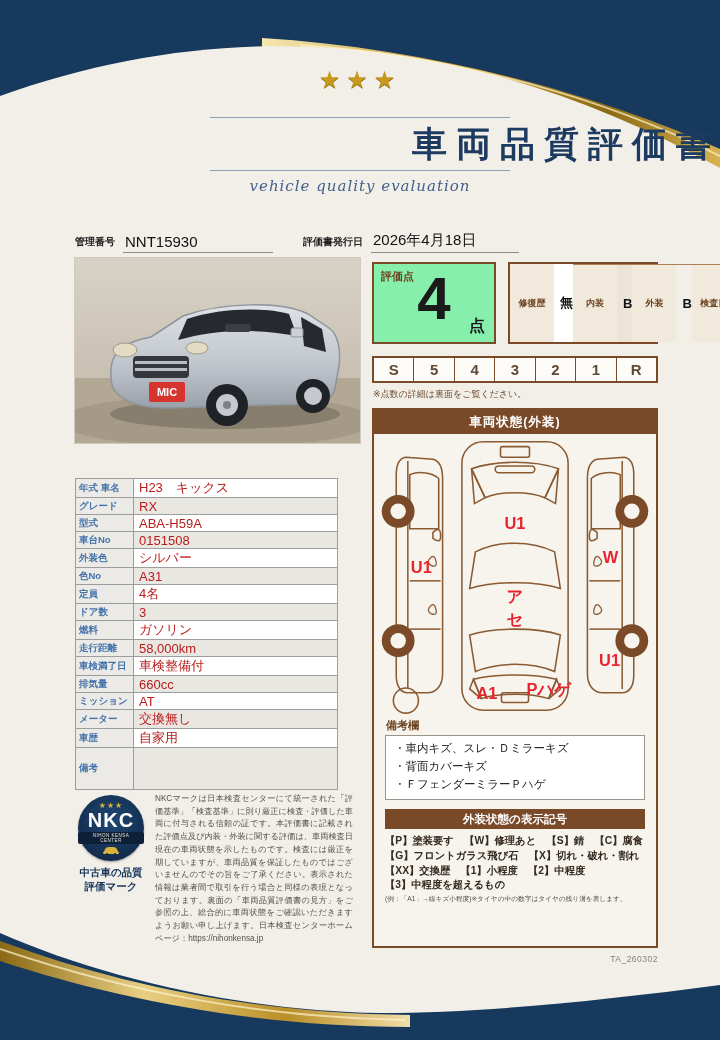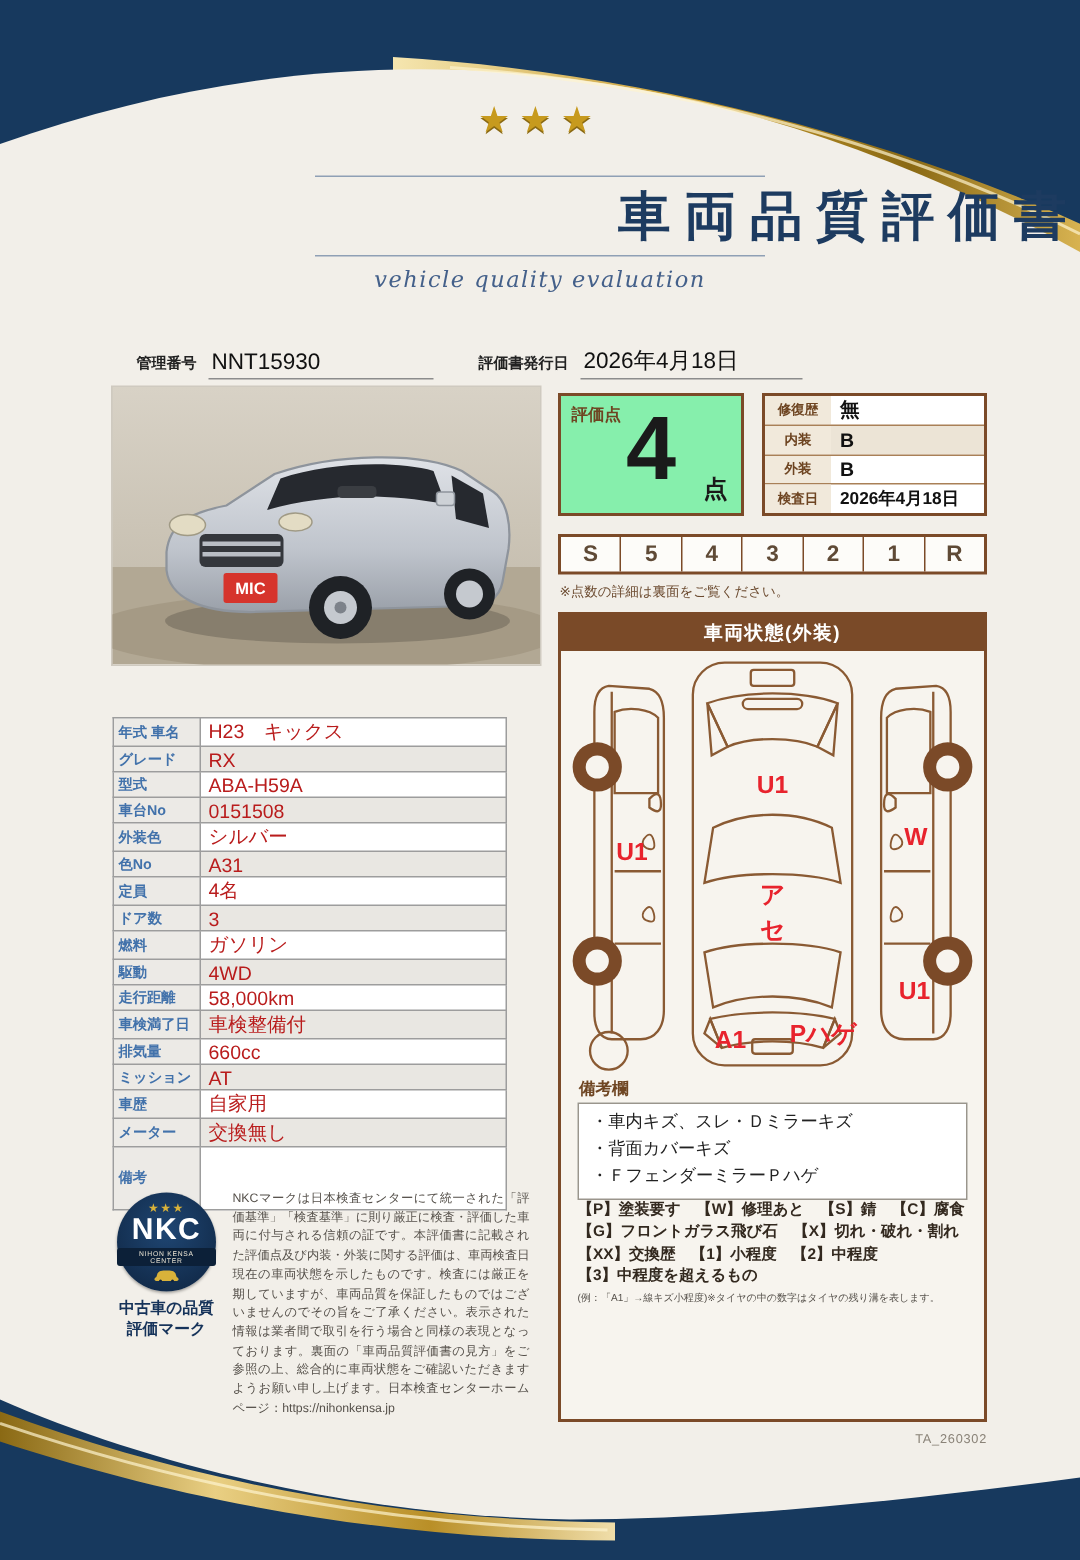--- a/index.html
+++ b/index.html
@@ -18,21 +18,21 @@
   .hdr-rule { position:absolute; left:210px; width:300px; height:1px; background:#8fa0b5; }
   .rule-a { top:117px; } .rule-b { top:170px; }
   .hdr-title { position:absolute; top:121px; left:0; width:100%; text-align:right;
     font-family:"Liberation Serif","DejaVu Serif",serif; font-weight:bold; font-size:35px;
     color:#1d3b60; letter-spacing:9px; }
   .hdr-sub { position:absolute; top:177px; left:0; width:100%; text-align:center;
     font-family:"DejaVu Serif","Liberation Serif",serif; font-style:italic;
     font-size:15px; color:#44608a; letter-spacing:1px; }
 
   
-  .meta-row { position:absolute; top:231px; left:75px; display:flex; align-items:flex-end;margin-left:16px; }
+  .meta-row { position:absolute; top:231px; left:75px; display:flex; align-items:flex-end; }
   .meta-label { font-size:10px; font-weight:bold; color:#222; margin-right:8px; padding-bottom:4px; }
   .meta-value { font-size:15px; color:#111; border-bottom:1px solid #8c8c8c; padding:0 6px 2px 2px; }
   .meta-value.v1 { width:150px; }
   .meta-value.v2 { width:148px; }
   .meta-gap { width:30px; }
 
   
   .photo { position:absolute; top:258px; left:75px; width:285px; height:185px; display:block;
     box-shadow:0 0 0 1px #cfcac0; }
   table.spec { position:absolute; top:478px; left:75px; width:263px; border-collapse:collapse;
@@ -60,21 +60,21 @@
 
   
   .score-box { position:absolute; top:262px; left:372px; width:124px; height:82px;
     border:2px solid #7b4a28; background:#86efac; }
   .score-label { position:absolute; top:5px; left:7px; font-size:11px; font-weight:bold; color:#6e4522; }
   .score-value { position:absolute; top:2px; left:0; width:100%; text-align:center;
     font-size:60px; font-weight:800; color:#1a1a1a; line-height:1.1; font-family:"Liberation Sans",sans-serif; }
   .score-unit { position:absolute; right:9px; bottom:5px; font-size:16px; font-weight:bold; color:#1a1a1a; }
 
   .cond-table { position:absolute; top:262px; left:508px; width:150px; height:82px;
-    border:2px solid #7b4a28; background:#fff; display:flex; flex-direction:column; }
+    border:2px solid #7b4a28; background:#fff; display:flex; flex-direction:row; }
   .cond-row { flex:1; display:flex; border-top:1px solid #a98057; }
   .cond-row:first-child { border-top:none; }
   .cond-row .cl { width:44px; flex:0 0 44px; background:#f1e9db; color:#6e4522;
     font-size:9px; font-weight:bold; display:flex; align-items:center; justify-content:center; }
   .cond-row .cv { flex:1; display:flex; align-items:center; padding-left:6px;
     font-size:13px; font-weight:bold; color:#111; white-space:nowrap; }
   .cond-row:nth-child(2) .cv { background:#ece4d6; }
   .cond-row:nth-child(4) .cv { font-size:11.5px; }
 
   .grade-strip { position:absolute; top:356px; left:372px; width:286px; height:27px;
@@ -228,46 +228,42 @@
           </tr>
           <tr>
             <th>ドア数</th>
             <td>3</td>
           </tr>
           <tr>
             <th>燃料</th>
             <td>ガソリン</td>
           </tr>
           <tr>
-            <th>駆動</th>
-            <td>4WD</td>
-          </tr>
-          <tr>
             <th>走行距離</th>
             <td>58,000km</td>
           </tr>
           <tr>
             <th>車検満了日</th>
             <td>車検整備付</td>
           </tr>
           <tr>
             <th>排気量</th>
             <td>660cc</td>
           </tr>
           <tr>
             <th>ミッション</th>
             <td>AT</td>
           </tr>
           <tr>
+            <th>メーター</th>
+            <td>交換無し</td>
+          </tr>
+          <tr>
             <th>車歴</th>
             <td>自家用</td>
-          </tr>
-          <tr>
-            <th>メーター</th>
-            <td>交換無し</td>
           </tr>
           <tr class="tall">
             <th>備考</th>
             <td></td>
           </tr>
         </tbody>
     </table>
 
     <div class="nkc-block">
       <div class="nkc-badge">
@@ -392,20 +388,21 @@
         </g>
       </svg>
 
       <div class="remarks-label">備考欄</div>
       <div class="remarks-box" id="remarks-box">
           <div class="remark-line">・車内キズ、スレ・Ｄミラーキズ</div>
           <div class="remark-line">・背面カバーキズ</div>
           <div class="remark-line">・ＦフェンダーミラーＰハゲ</div>
         </div>
 
+      <div class="legend-header">外装状態の表示記号</div>
       <div class="legend-lines" id="legend-lines">
           <div class="legend-line">【P】塗装要す　【W】修理あと　【S】錆　【C】腐食</div>
           <div class="legend-line">【G】フロントガラス飛び石　【X】切れ・破れ・割れ</div>
           <div class="legend-line">【XX】交換歴　【1】小程度　【2】中程度</div>
           <div class="legend-line">【3】中程度を超えるもの</div>
         </div>
       <div class="legend-note">(例：「A1」→線キズ小程度)※タイヤの中の数字はタイヤの残り溝を表します。</div>
     </div>
 
     <div class="doc-code">TA_260302</div>

